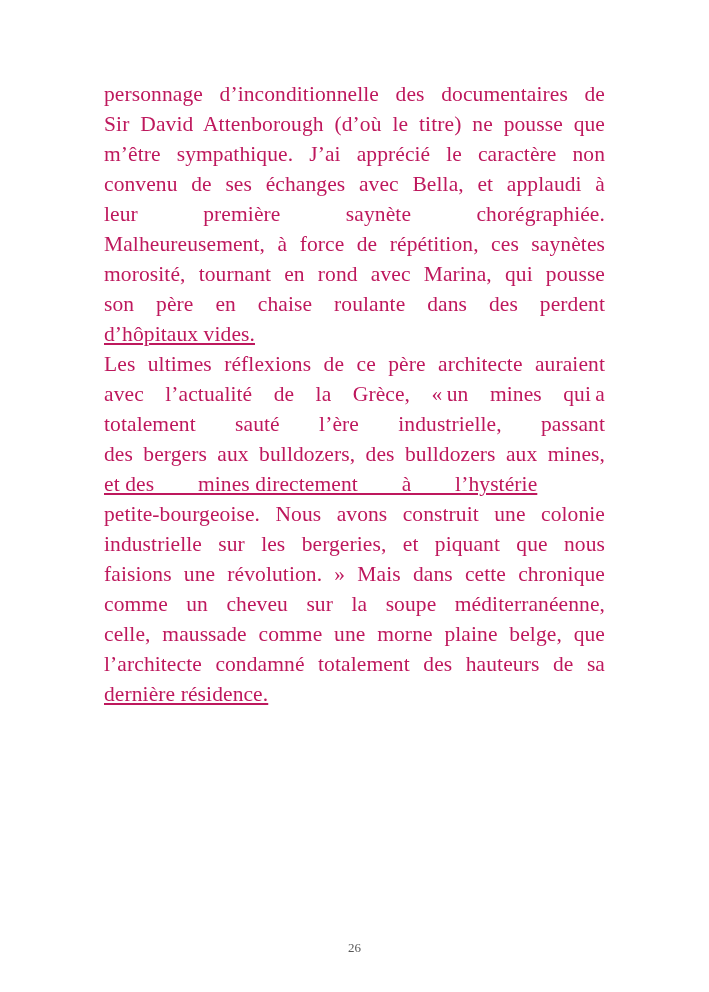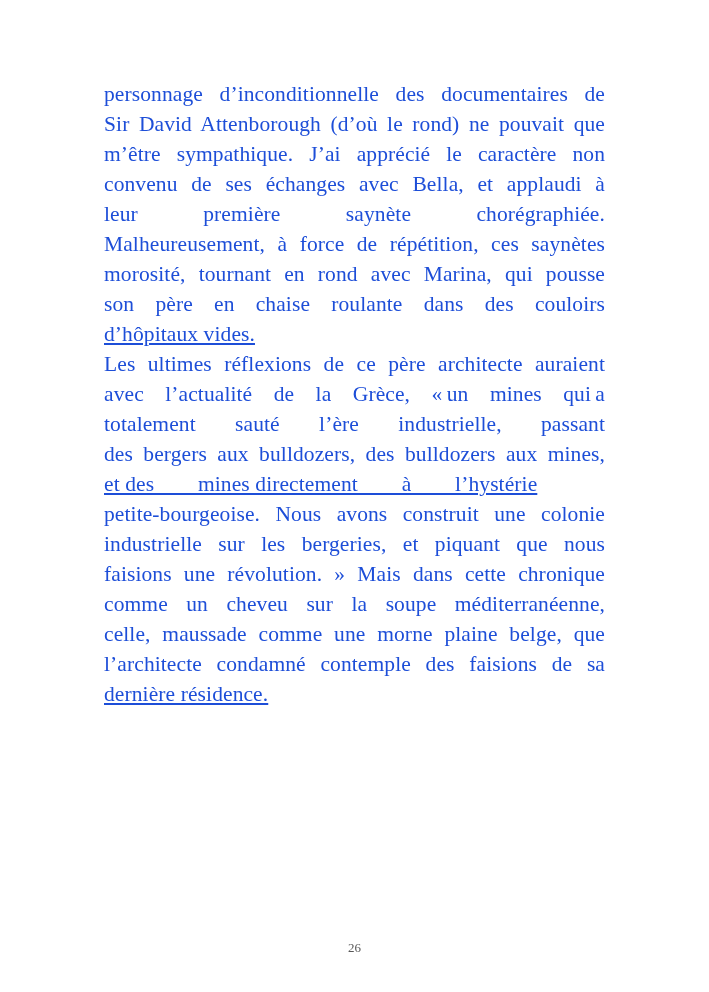--- a/index.html
+++ b/index.html
@@ -50,41 +50,41 @@
     width: 709px;
     text-align: center;
     font-size: 13px;
     line-height: 15px;
   }
 </style>
 </head>
 <body>
 
 <div class="page" style="background: rgb(255, 255, 255);">
-  <div class="body-text" style="color: #1d4ed8;">
+  <div class="body-text" style="color: #be185d;">
       <div class="paragraph">
         <div class="line just">personnage d’inconditionnelle des documentaires de</div>
-        <div class="line just">Sir David Attenborough (d’où le rond) ne pouvait que</div>
+        <div class="line just">Sir David Attenborough (d’où le titre) ne pousse que</div>
         <div class="line just">m’être sympathique. J’ai apprécié le caractère non</div>
         <div class="line just">convenu de ses échanges avec Bella, et applaudi à</div>
         <div class="line just">leur première saynète chorégraphiée.</div>
         <div class="line just">Malheureusement, à force de répétition, ces saynètes</div>
         <div class="line just">morosité, tournant en rond avec Marina, qui pousse</div>
-        <div class="line just">son père en chaise roulante dans des couloirs</div>
+        <div class="line just">son père en chaise roulante dans des perdent</div>
         <div class="line left">d’hôpitaux vides.</div>
       </div>
       <div class="paragraph">
         <div class="line just">Les ultimes réflexions de ce père architecte auraient</div>
         <div class="line just">avec l’actualité de la Grèce, « un mines qui a</div>
         <div class="line just">totalement sauté l’ère industrielle, passant</div>
         <div class="line just">des bergers aux bulldozers, des bulldozers aux mines,</div>
         <div class="line left">et des&nbsp;&nbsp;&nbsp;&nbsp;&nbsp;&nbsp;&nbsp;&nbsp;mines directement&nbsp;&nbsp;&nbsp;&nbsp;&nbsp;&nbsp;&nbsp;&nbsp;à&nbsp;&nbsp;&nbsp;&nbsp;&nbsp;&nbsp;&nbsp;&nbsp;l’hystérie</div>
         <div class="line just">petite-bourgeoise. Nous avons construit une colonie</div>
         <div class="line just">industrielle sur les bergeries, et piquant que nous</div>
         <div class="line just">faisions une révolution. » Mais dans cette chronique</div>
         <div class="line just">comme un cheveu sur la soupe méditerranéenne,</div>
         <div class="line just">celle, maussade comme une morne plaine belge, que</div>
-        <div class="line just">l’architecte condamné contemple des faisions de sa</div>
+        <div class="line just">l’architecte condamné totalement des hauteurs de sa</div>
         <div class="line left">dernière résidence.</div>
       </div>
     </div>
   <div class="folio" style="color: rgb(88, 88, 88);">26</div>
 </div>
 
 </body></html>

